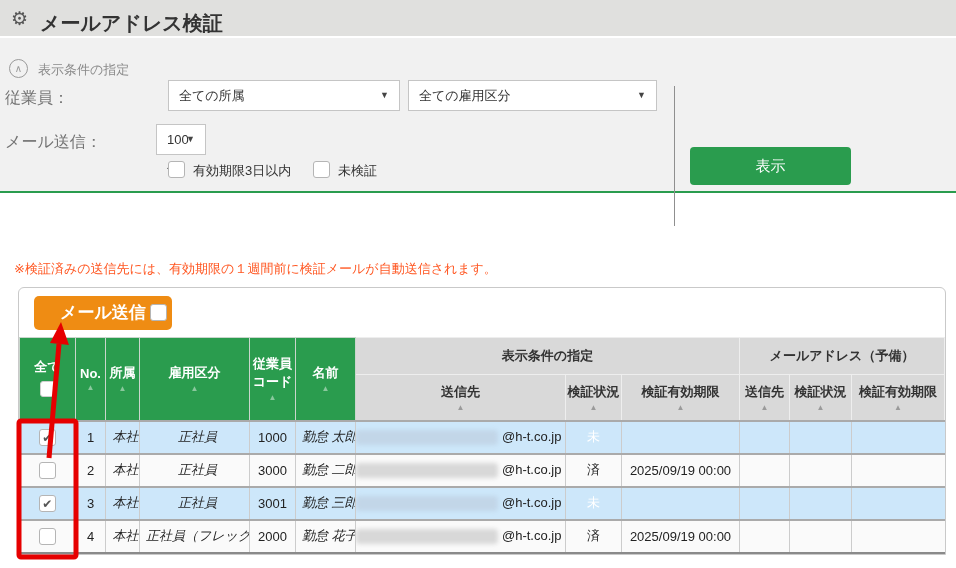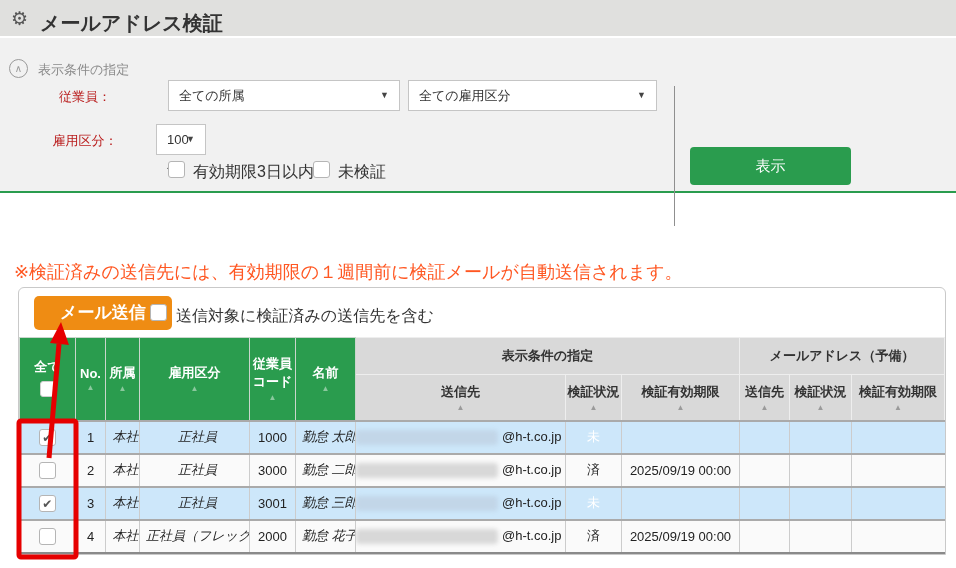--- a/index.html
+++ b/index.html
@@ -18,32 +18,32 @@
   
   .topbar{position:absolute;left:0;top:0;width:956px;height:38px;background:#e0e0de;border-bottom:2px solid #fff;}
   .gear{position:absolute;left:11px;top:7px;font-size:19px;color:#555;line-height:24px;}
   .title{position:absolute;left:40px;top:10px;font-size:20px;font-weight:bold;color:#333;}
 
   
   .panel{position:absolute;left:0;top:38px;width:956px;height:155px;background:#f1f1f1;border-bottom:2px solid var(--green);}
   .collapse{position:absolute;left:9px;top:21px;width:19px;height:19px;border:1.5px solid #9a9a9a;border-radius:50%;
             color:#9a9a9a;font-size:10px;text-align:center;line-height:17px;background:#f1f1f1;}
   .section-title{position:absolute;left:38px;top:23px;font-size:13px;color:#8a8a8a;}
-  .flabel{position:absolute;width:160px;text-align:center;font-size:13px;color:#b91c1c;}
+  .flabel{position:absolute;width:160px;text-align:left;font-size:16px;color:#737373;}
   .dd{position:absolute;height:31px;background:#fff;border:1px solid #c5c5c5;border-radius:0;
       font-size:13px;color:#333;line-height:29px;padding:0 24px 0 10px;}
   .dd .caret{position:absolute;right:10px;top:0;font-size:9px;color:#444;line-height:29px;}
   .cbx{position:absolute;width:17px;height:17px;background:#fff;border:1px solid #b5b5b5;border-radius:3px;}
-  .cbx-label{position:absolute;font-size:16px;color:#333;}
+  .cbx-label{position:absolute;font-size:13px;color:#333;}
   .divider{position:absolute;left:674px;top:48px;width:1px;height:140px;background:#8f8f8f;}
   .show-btn{position:absolute;left:690px;top:147px;width:161px;height:38px;background:var(--green);
             border:none;border-radius:4px;color:#fff;font-size:15px;text-align:center;line-height:38px;cursor:pointer;}
 
   
-  .notice{position:absolute;left:14px;top:260px;font-size:18px;color:var(--notice);}
+  .notice{position:absolute;left:14px;top:260px;font-size:13px;color:var(--notice);}
 
   
   .container{position:absolute;left:18px;top:287px;width:928px;background:#fff;
              border:1px solid #c9c9c9;border-radius:6px 6px 0 0;}
   .toolbar{position:relative;height:49px;}
   .send-btn{position:absolute;left:15px;top:8px;height:34px;padding:0 26px;background:var(--orange);
             border:none;border-radius:5px;color:#fff;font-size:17px;font-weight:bold;line-height:34px;cursor:pointer;}
   .inc-cbx{left:131px;top:16px;}
   .inc-label{left:157px;top:18px;}
 
@@ -98,21 +98,21 @@
     <div class="flabel" style="left:5px;top:50px;">従業員：</div>
     <div class="dd" style="left:168px;top:42px;width:232px;">
       <span>全ての所属</span>
       <span class="caret">▼</span>
     </div>
     <div class="dd" style="left:408px;top:42px;width:249px;">
       <span>全ての雇用区分</span>
       <span class="caret">▼</span>
     </div>
 
-    <div class="flabel" style="left:5px;top:94px;">雇用区分：</div>
+    <div class="flabel" style="left:5px;top:94px;">メール送信：</div>
     <div class="dd" style="left:156px;top:86px;width:50px;">
       <span>100件</span>
       <span class="caret">▼</span>
     </div>
 
     <span class="cbx" style="left:168px;top:123px;"></span>
     <span class="cbx-label" style="left:193px;top:124px;">有効期限3日以内</span>
     <span class="cbx" style="left:313px;top:123px;"></span>
     <span class="cbx-label" style="left:338px;top:124px;">未検証</span>
 
@@ -120,21 +120,20 @@
   </div>
 
   <button class="show-btn">表示</button>
 
   <div class="notice">※検証済みの送信先には、有効期限の１週間前に検証メールが自動送信されます。</div>
 
   <div class="container">
     <div class="toolbar">
       <button class="send-btn">メール送信</button>
       <span class="cbx inc-cbx"></span>
-      <span class="cbx-label inc-label">送信対象に検証済みの送信先を含む</span>
     </div>
 
     <table>
       <colgroup>
         <col class="c1">
           <col class="c2">
           <col class="c3">
           <col class="c4">
           <col class="c5">
           <col class="c6">

